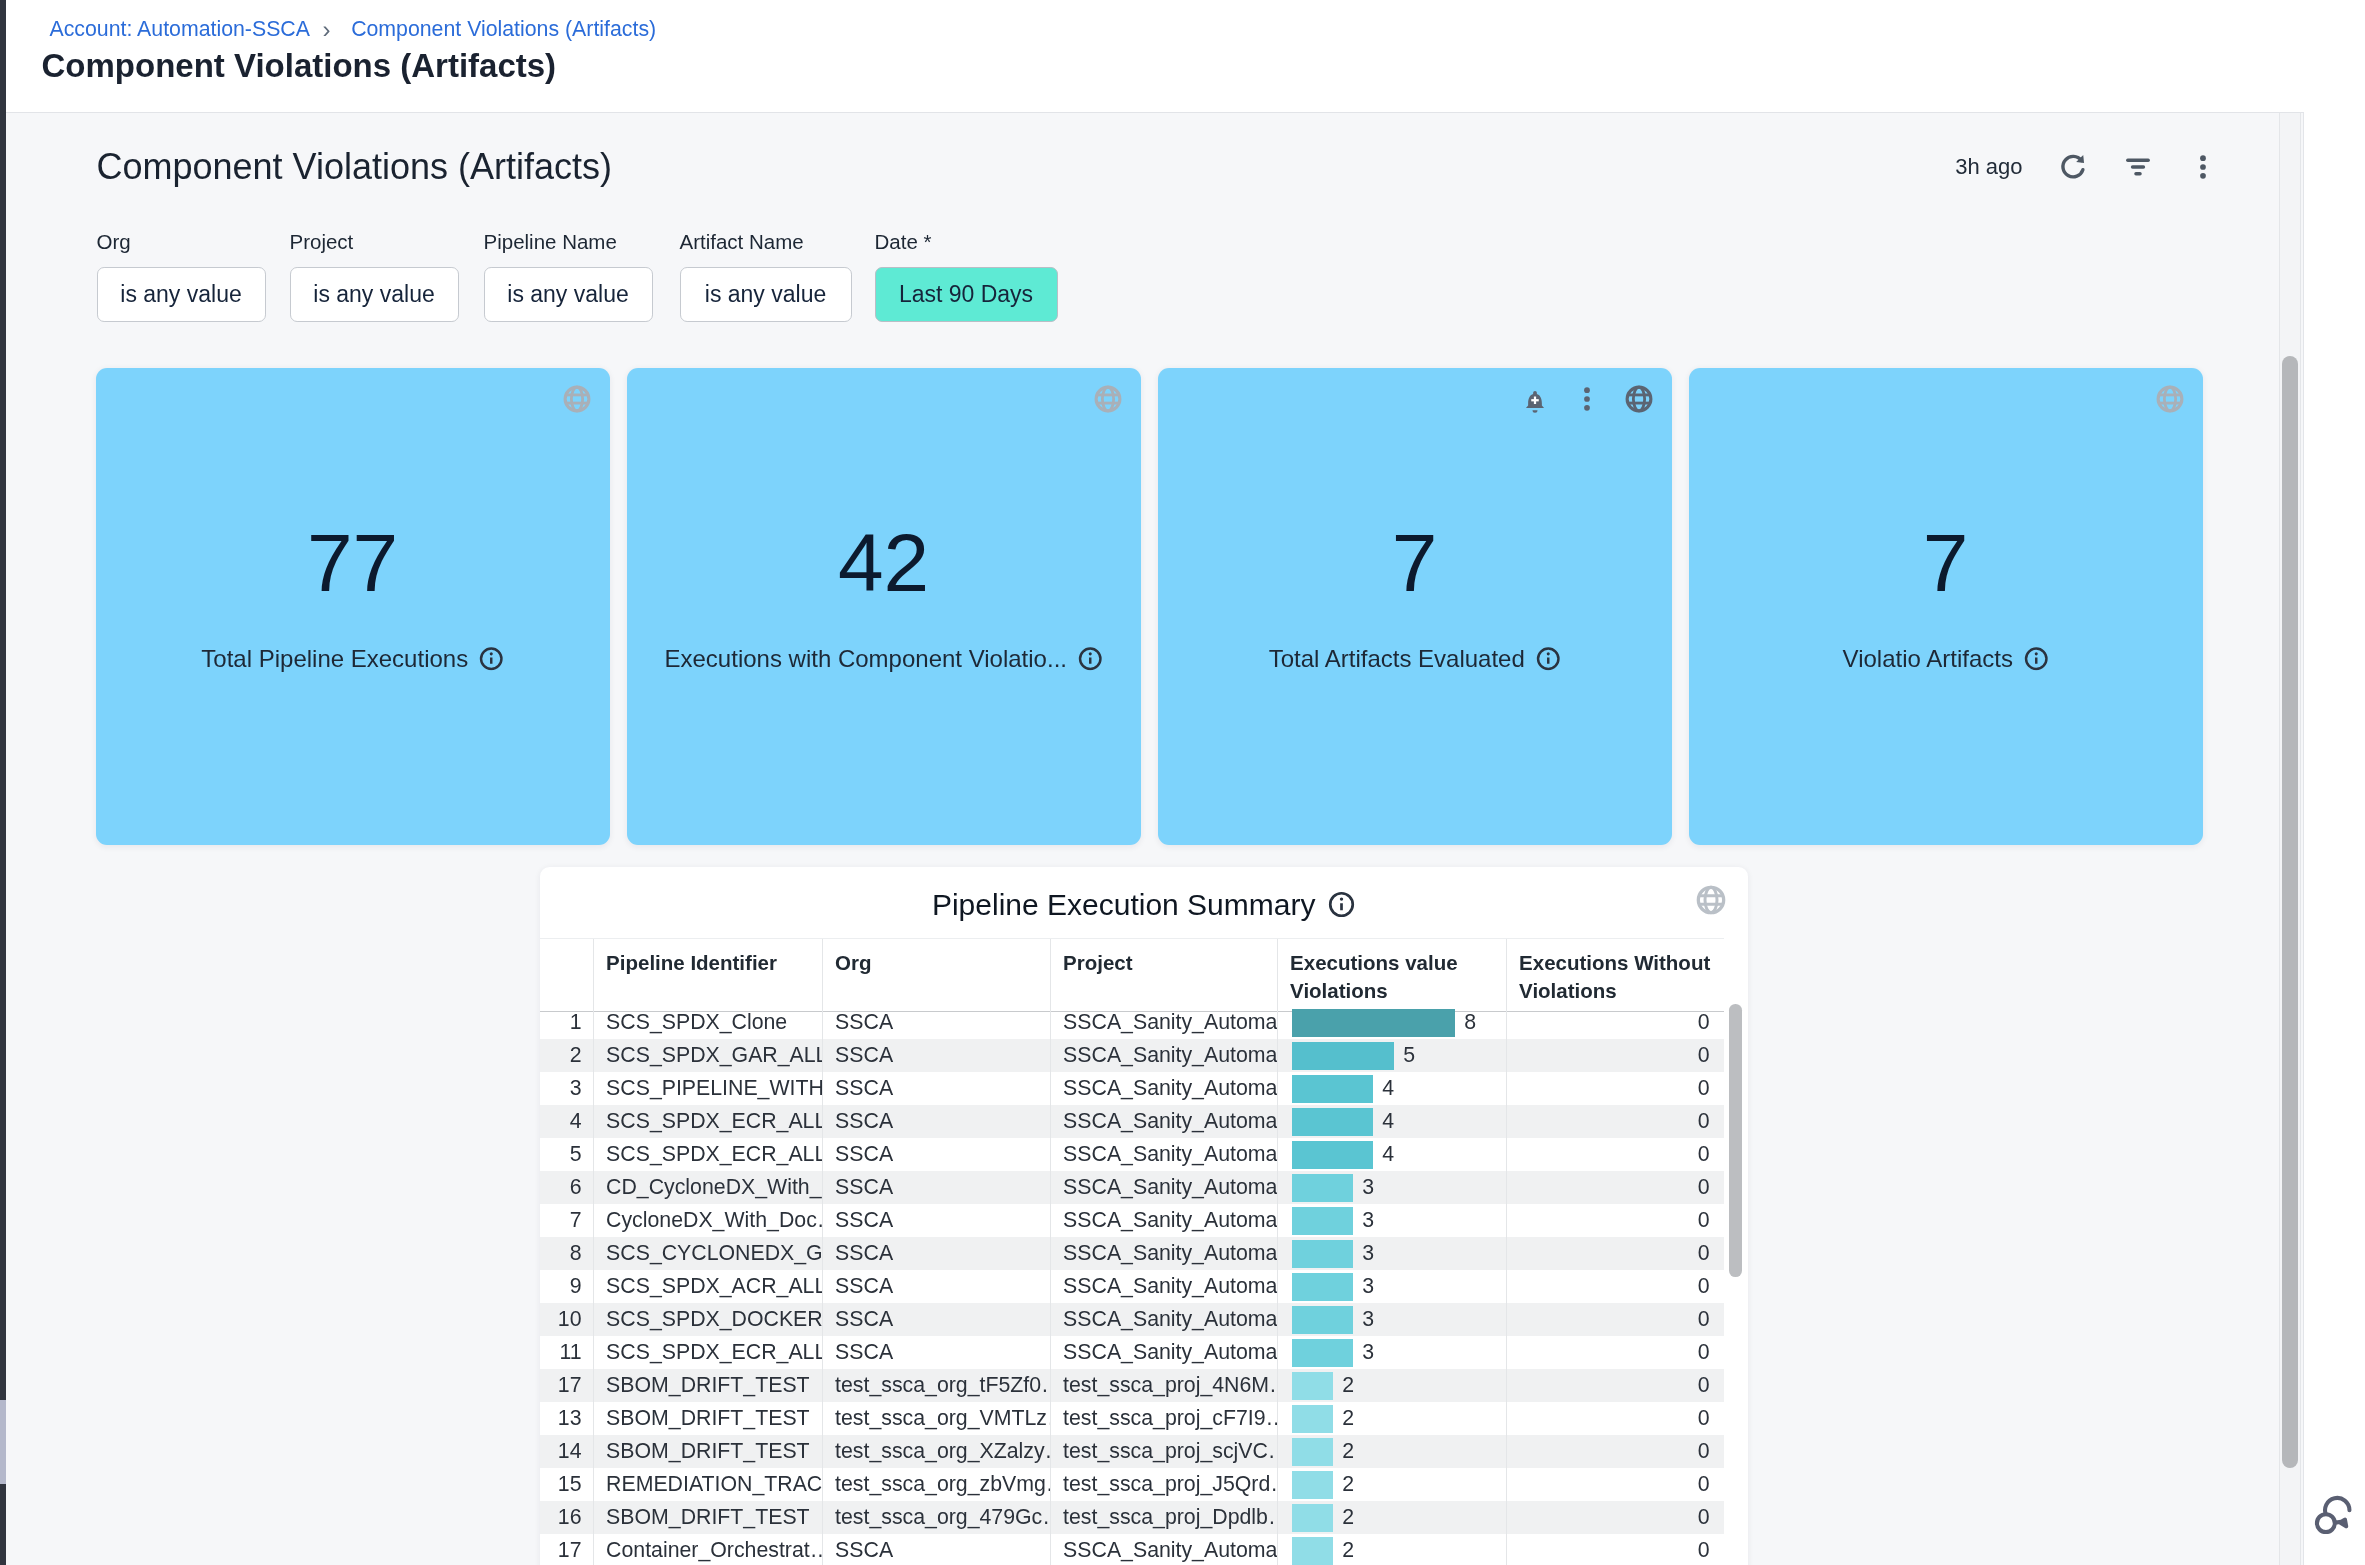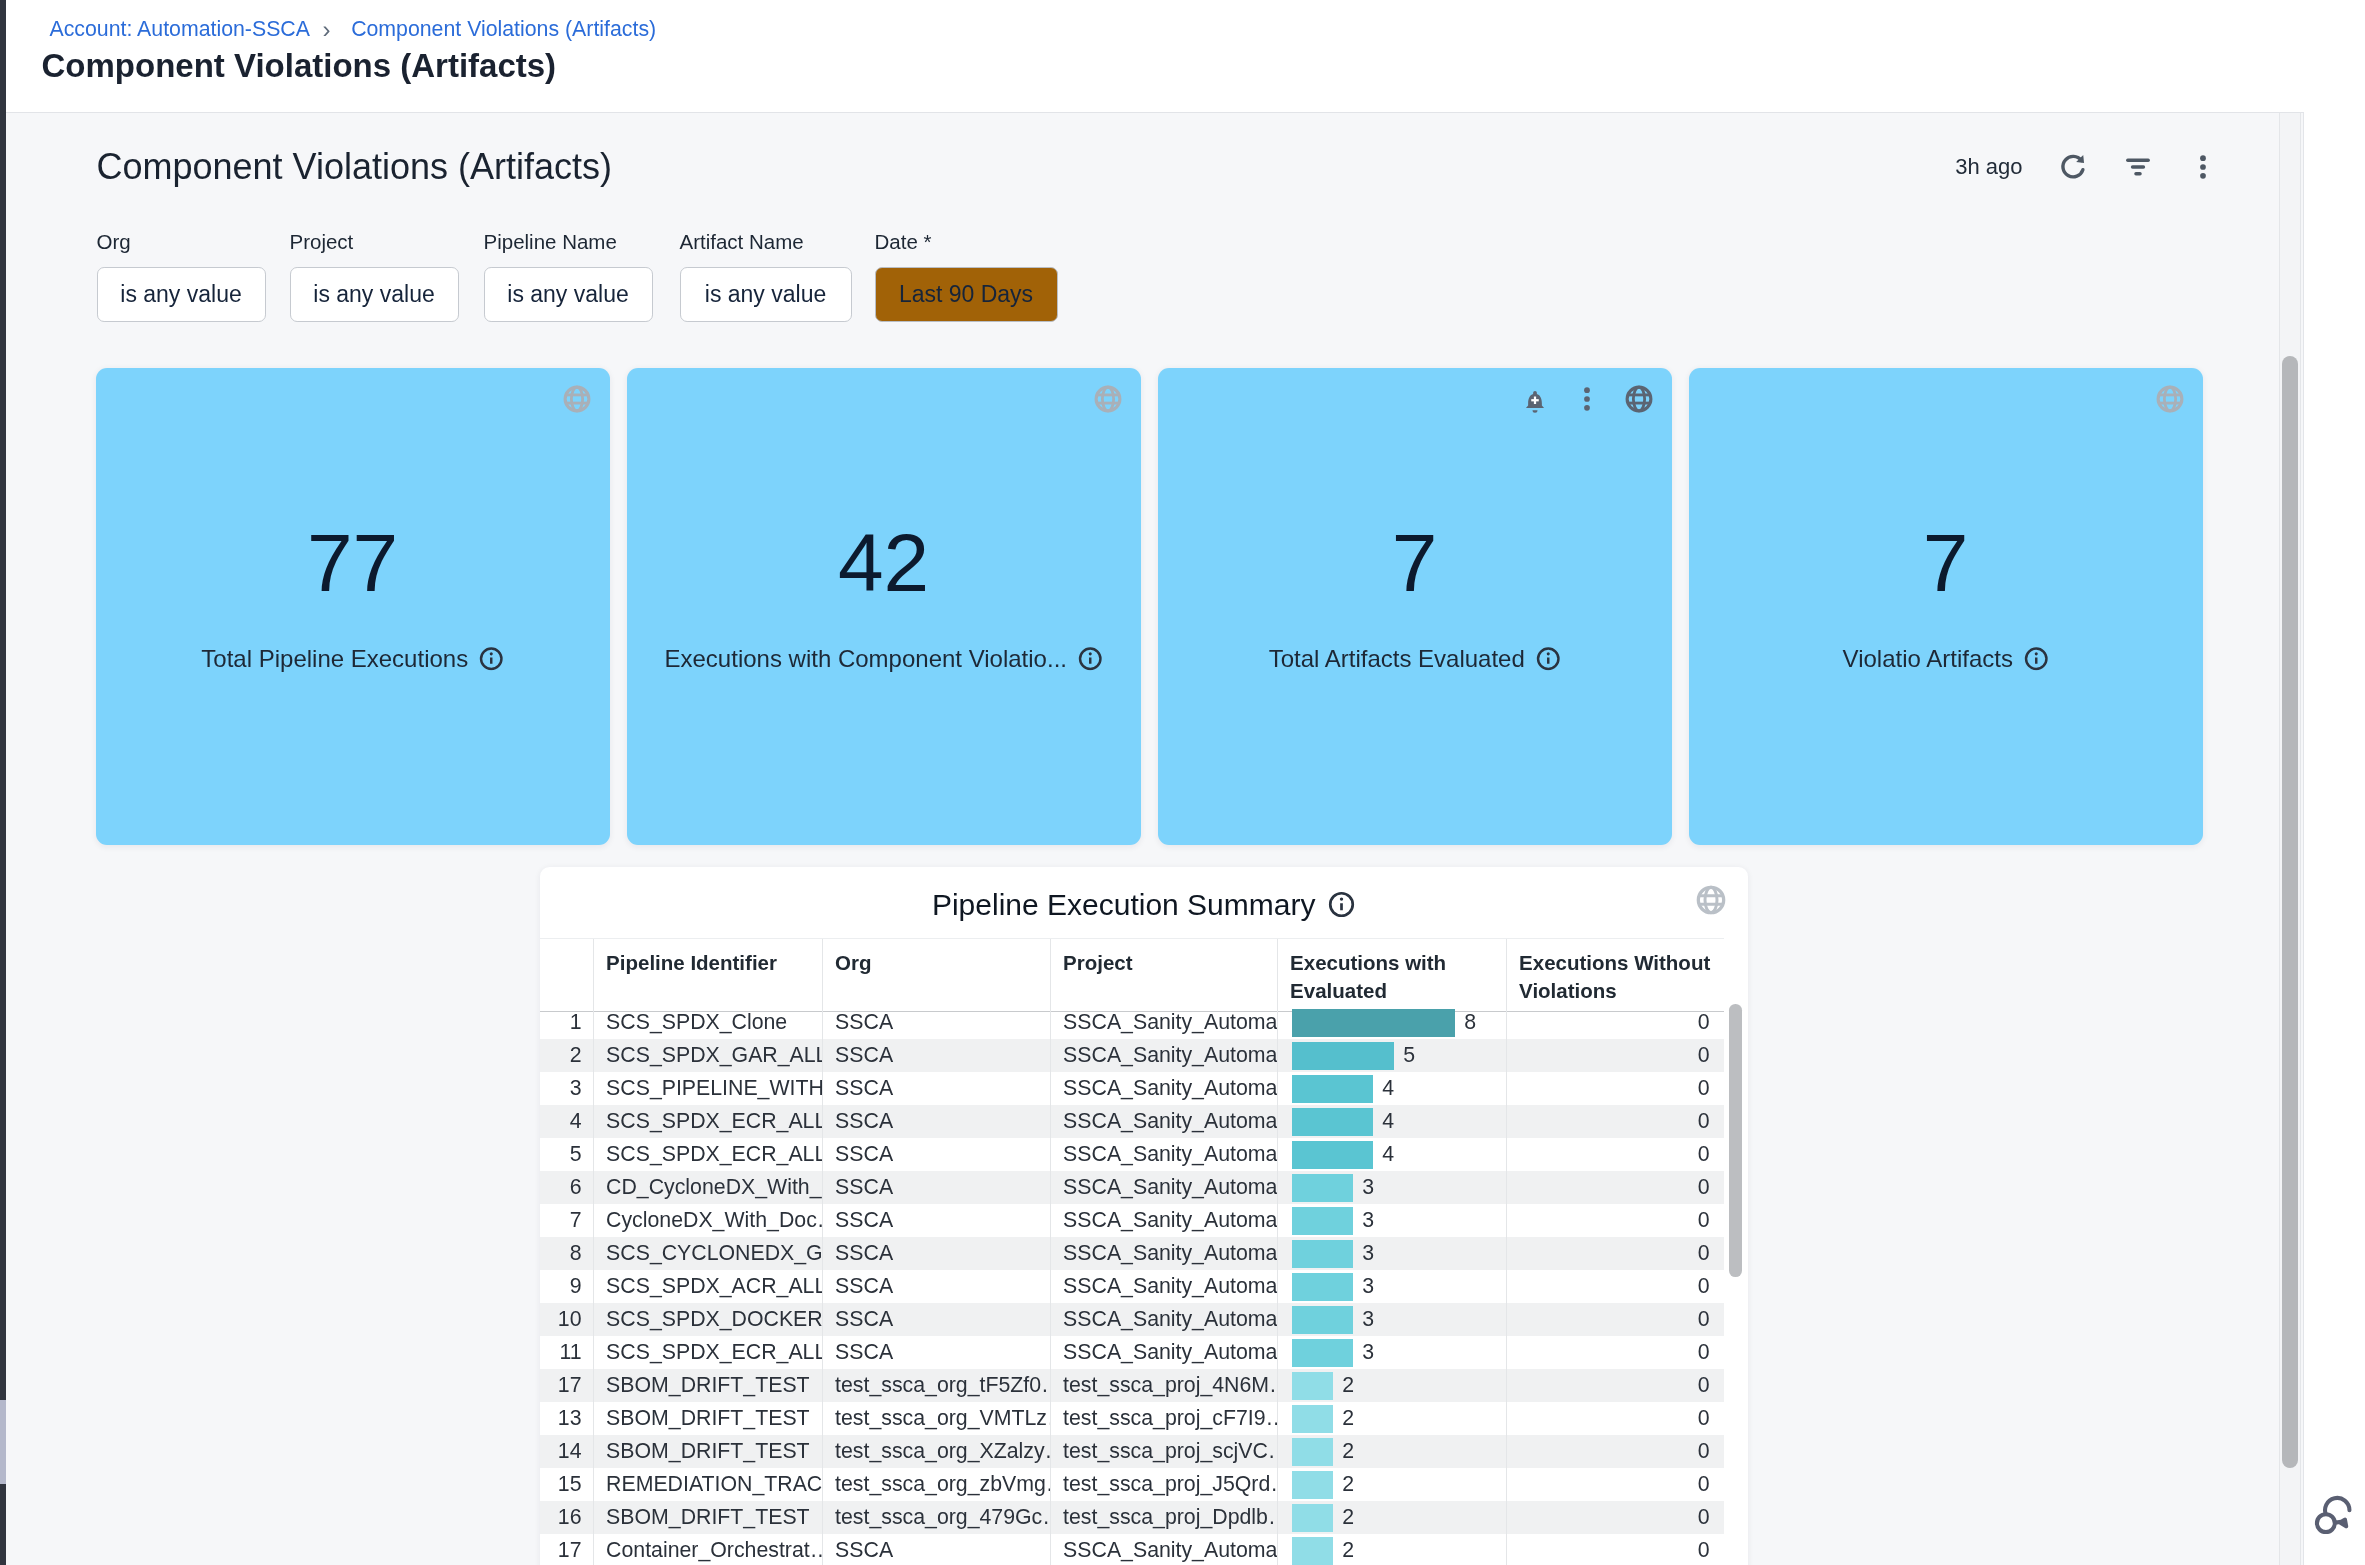--- a/index.html
+++ b/index.html
@@ -25,21 +25,21 @@
   .dash-controls { display:flex; align-items:center; gap:35px;text-align:center; }
   .refreshed { font-size:22px; color:#222c39; }
   .ctl-icon { width:30px; height:30px; color:#4e5864; display:inline-flex; cursor:pointer; }
   .ctl-icon svg { width:100%; height:100%; }
 
   
   .filters { position:absolute; left:0; top:117px; width:100%; height:213px; }
   .filter { position:absolute; top:0; }
   .filter-label { font-size:20.5px; color:#1d2734; margin-bottom:12.6px; }
   .filter-btn { height:55px; background:#ffffff; border:1.6px solid #c6cad0; border-radius:7.1px; display:flex; align-items:center; justify-content:center; font-size:23px; color:#16243a; cursor:pointer; }
-  .filter-btn.active { background:#a16207; border-color:#b9bec6; }
+  .filter-btn.active { background:#5eead4; border-color:#b9bec6; }
 
   
   .tile { position:absolute; top:255px; width:514px; height:477px; background:#7dd3fc; border-radius:11px; box-shadow:0 1.6px 6.3px rgba(25,35,60,0.07); }
   .tile-icons { position:absolute; top:16px; right:17.4px; display:flex; align-items:center; gap:22px; }
   .tile-icons .ticon { width:30px; height:30px; display:inline-flex; cursor:pointer; }
   .tile-icons .ticon svg { width:100%; height:100%; }
   .icon-gray { color:#a9b0b8; }
   .icon-dark { color:#5b6472; }
   .tile-content { position:absolute; inset:0; display:flex; flex-direction:column; align-items:center; justify-content:center; gap:41px; transform:translateY(-9.5px); }
   .tile-number { font-size:82px; color:#0c1a2e; line-height:1; }
@@ -283,21 +283,21 @@
             <ellipse cx="24" cy="24" rx="9" ry="19" stroke="currentColor" stroke-width="4.5"></ellipse>
             <line x1="7" y1="17.5" x2="41" y2="17.5" stroke="currentColor" stroke-width="4.5"></line>
             <line x1="7" y1="30.5" x2="41" y2="30.5" stroke="currentColor" stroke-width="4.5"></line>
           </svg></span>
 
       <div class="thead tgrid" id="thead">
           <div class="th"></div>
           <div class="th">Pipeline Identifier</div>
           <div class="th">Org</div>
           <div class="th">Project</div>
-          <div class="th">Executions with Evaluated</div>
+          <div class="th">Executions value Violations</div>
           <div class="th">Executions Without Violations</div>
         </div>
       <div class="tbody" id="tbody">
           <div class="trow tgrid">
             <div class="cell c-num">1</div>
             <div class="cell c-text">SCS_SPDX_Clone</div>
             <div class="cell c-text">SSCA</div>
             <div class="cell c-text">SSCA_Sanity_Automa…</div>
             <div class="cell c-bar">
               <div class="bar" style="width: 163px; background: rgb(74, 161, 171);"></div>

